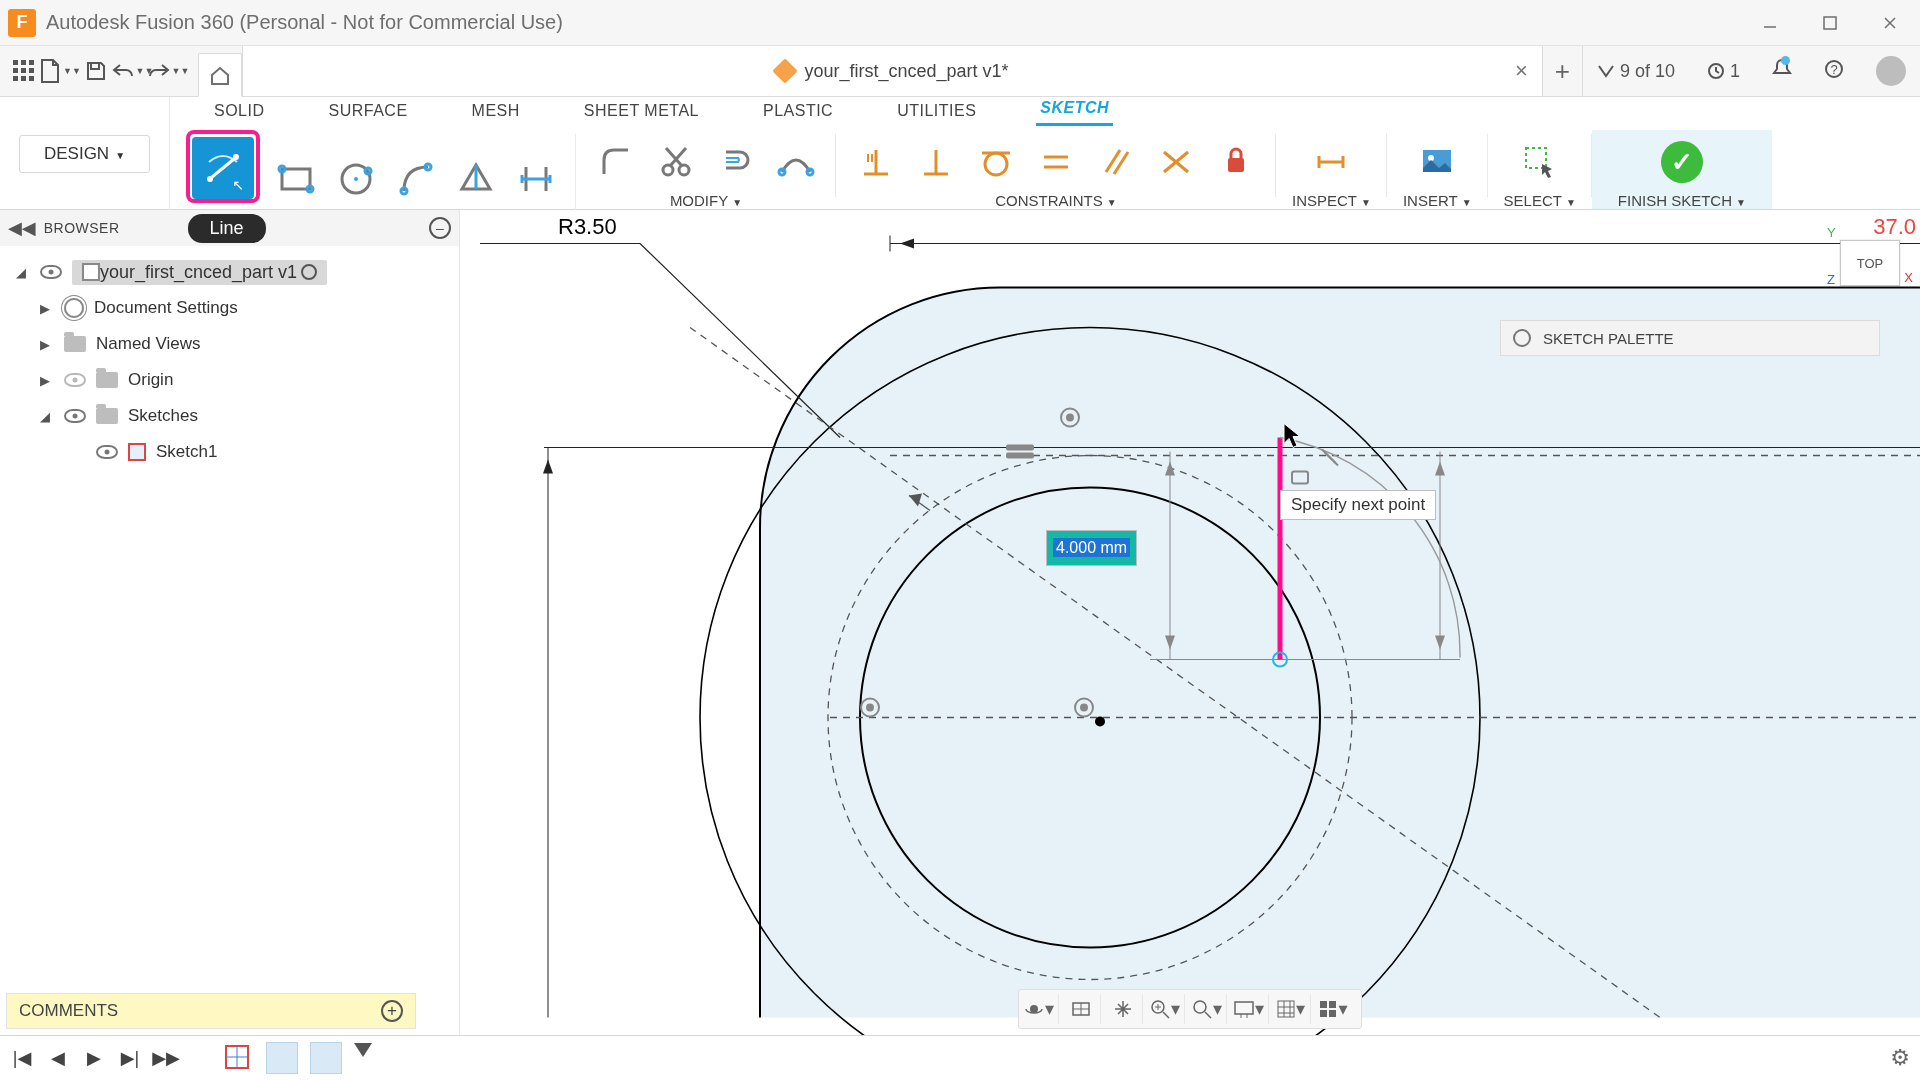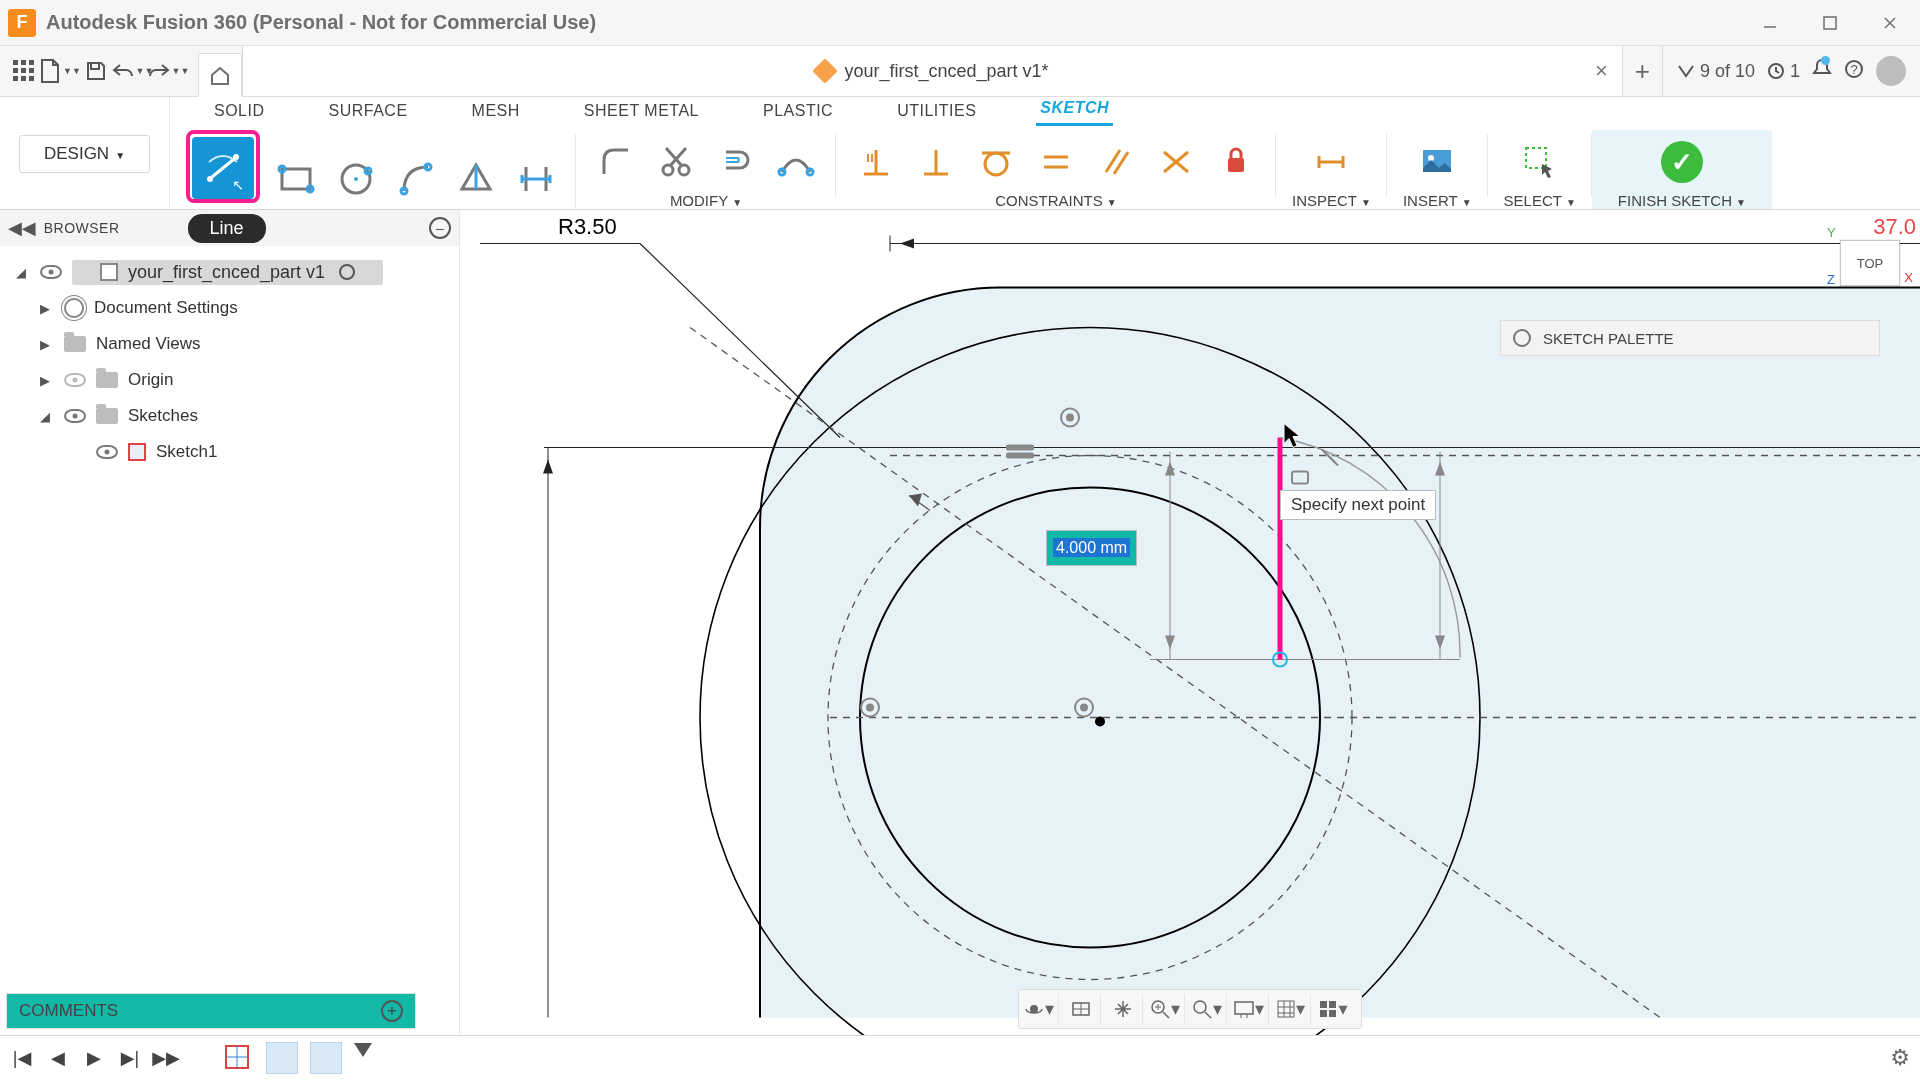--- a/index.html
+++ b/index.html
@@ -1,36 +1,36 @@
 <!DOCTYPE html>
 <html><head>
 <meta charset="utf-8">
 <style>
 * { box-sizing: border-box; margin: 0; padding: 0; font-family: Arial, sans-serif; }
 body { width: 1920px; height: 1080px; overflow: hidden; background: #fff; user-select: none; }
 
 
 .titlebar { height: 46px; background: #f6f6f6; display: flex; align-items: center; padding: 0 0 0 8px; border-bottom: 1px solid #e3e3e3; }
 .titlebar .app-logo { width: 28px; height: 28px; background: #f78c1e; border-radius: 3px; display: flex; align-items: center; justify-content: center; color: #fff; font-weight: bold; font-size: 18px; }
-.titlebar .app-title { margin-left: 10px; font-size: 20px; color: #6e6e6e; font-weight: bold; }
+.titlebar .app-title { margin-left: 10px; font-size: 20px; color: #6e6e6e; }
 .winbtns { margin-left: auto; display: flex; }
 .winbtn { width: 60px; height: 46px; display: flex; align-items: center; justify-content: center; color: #6e6e6e; }
 
 
 .qat-row { height: 51px; background: #f6f6f6; display: flex; align-items: center; border-bottom: 1px solid #dcdcdc; }
 .qat { display: flex; align-items: center; gap: 4px; padding: 0 8px; }
 .qat-btn { width: 32px; height: 36px; display:flex; align-items:center; justify-content:center; color:#565656; position:relative; }
 .qat-btn .caret { font-size: 8px; margin-left: 1px; }
 .home-tab { width: 44px; height: 44px; background:#fff; border:1px solid #dcdcdc; border-bottom-color:#fff; display:flex; align-items:center; justify-content:center; color:#707070; margin: 6px 0 -1px 6px; border-radius:2px 2px 0 0;}
 .doc-tab { flex:1; display:flex; align-items:center; justify-content:center; height:100%; background:#fff; border-left:1px solid #dcdcdc; border-right:1px solid #dcdcdc; position:relative; }
 .doc-tab .cube { width:18px; height:18px; background:#f7a24a; transform: rotate(45deg); border-radius:2px; margin-right:10px;}
 .doc-tab-title { font-size:18px; color:#444; }
 .doc-close { position:absolute; right:14px; color:#777; font-size:22px; }
 .add-tab { width:40px; display:flex; align-items:center; justify-content:center; color:#666; font-size:26px; border-right:1px solid #dcdcdc; height:100%; }
-.right-status { display:flex; align-items:center; gap:12px; padding: 0 14px; color:#555; font-size:18px;justify-content:center; }
+.right-status { display:flex; align-items:center; gap:32px; padding: 0 14px; color:#555; font-size:18px;justify-content:center; }
 .right-status .disc { width:14px;height:14px;border-radius:50%;background:#52b9e9; display:inline-block;margin-right:6px;}
 .avatar { width:30px;height:30px;border-radius:50%;background:#bdbdbd; }
 
 
 .ribbon { height: 113px; background:#fff; border-bottom:1px solid #d7d7d7; display:flex; align-items:flex-start; position:relative;}
 .workspace-pill { width:170px; height:113px; display:flex; align-items:center; justify-content:center; border-right:1px solid #e8e8e8;}
 .workspace-pill-inner { padding:8px 24px; border:1px solid #d8d8d8; border-radius:3px; background:#fff; color:#333; font-size:17px; }
 .workspace-pill-inner .caret { font-size:10px; margin-left:6px; }
 
 .tabs-and-icons { flex:1; display:flex; flex-direction:column; height:100%; }
@@ -80,26 +80,26 @@
 .tree-row { display:flex; align-items:center; height:36px; gap:10px; padding-left:4px;}
 .tree-row .exp { width:18px; text-align:center; color:#555; font-size:13px;}
 .eye { width:22px;height:14px;border:2px solid #777;border-radius:50%/60%; position:relative; }
 .eye::after{content:"";position:absolute;left:50%;top:50%;width:5px;height:5px;background:#777;border-radius:50%;transform:translate(-50%,-50%);}
 .eye.off { border-color:#b8b8b8; } .eye.off::after{ background:#b8b8b8;}
 .gear { width:20px;height:20px;border:2px solid #888;border-radius:50%; box-shadow:0 0 0 2px #fff,0 0 0 3px #888; }
 .folder { width:22px;height:16px;background:#bdbdbd;border-radius:2px; position:relative;}
 .folder::before{content:"";position:absolute;top:-4px;left:0;width:10px;height:4px;background:#bdbdbd;border-radius:2px 2px 0 0;}
 .sketch-ico { width:18px;height:18px;border:2px solid #d44; background:#e6f0fb; }
 .comp-ico { width:18px;height:18px; border:2px solid #888; background:#fff; }
-.tree-root { background:#d8d8d8; padding:2px 28px; border-radius:2px; display:flex; align-items:center; gap:10px;}
+.tree-root { background:#d8d8d8; padding:2px 10px; border-radius:2px; display:flex; align-items:center; }
 .tree-root .radio { width:16px;height:16px;border:2px solid #555;border-radius:50%;margin-left:4px;}
 .tree-root-label { font-size:18px; }
 
 
-.comments-bar { position:absolute; left:6px; bottom:6px; width:410px; height:36px; background:#14b8a6; border:1px solid #e2e2e2; display:flex; align-items:center; padding:0 12px; color:#444; font-size:17px;}
+.comments-bar { position:absolute; left:6px; bottom:6px; width:410px; height:36px; background:#fef9c3; border:1px solid #e2e2e2; display:flex; align-items:center; padding:0 12px; color:#444; font-size:17px;}
 .comments-bar .plus { margin-left:auto; width:22px;height:22px;border:2px solid #555;border-radius:50%;display:flex;align-items:center;justify-content:center;}
 
 
 .canvas-wrap { flex:1; position:relative; overflow:hidden; background:#fff; }
 .canvas-svg { position:absolute; inset:0; width:100%; height:100%; }
 
 
 .viewcube { position:absolute; top:30px; right:20px; width:60px;height:46px; background:#fff; border:1px solid #c7c7c7; display:flex; align-items:center; justify-content:center; font-size:13px; color:#555; box-shadow:0 0 0 1px rgba(0,0,0,0.05); }
 .viewcube::before{content:"Y";position:absolute;top:-16px;left:-14px;color:#4caf50;font-size:13px;}
 .viewcube::after{content:"X";position:absolute;bottom:0;right:-14px;color:#d33;font-size:13px;}

